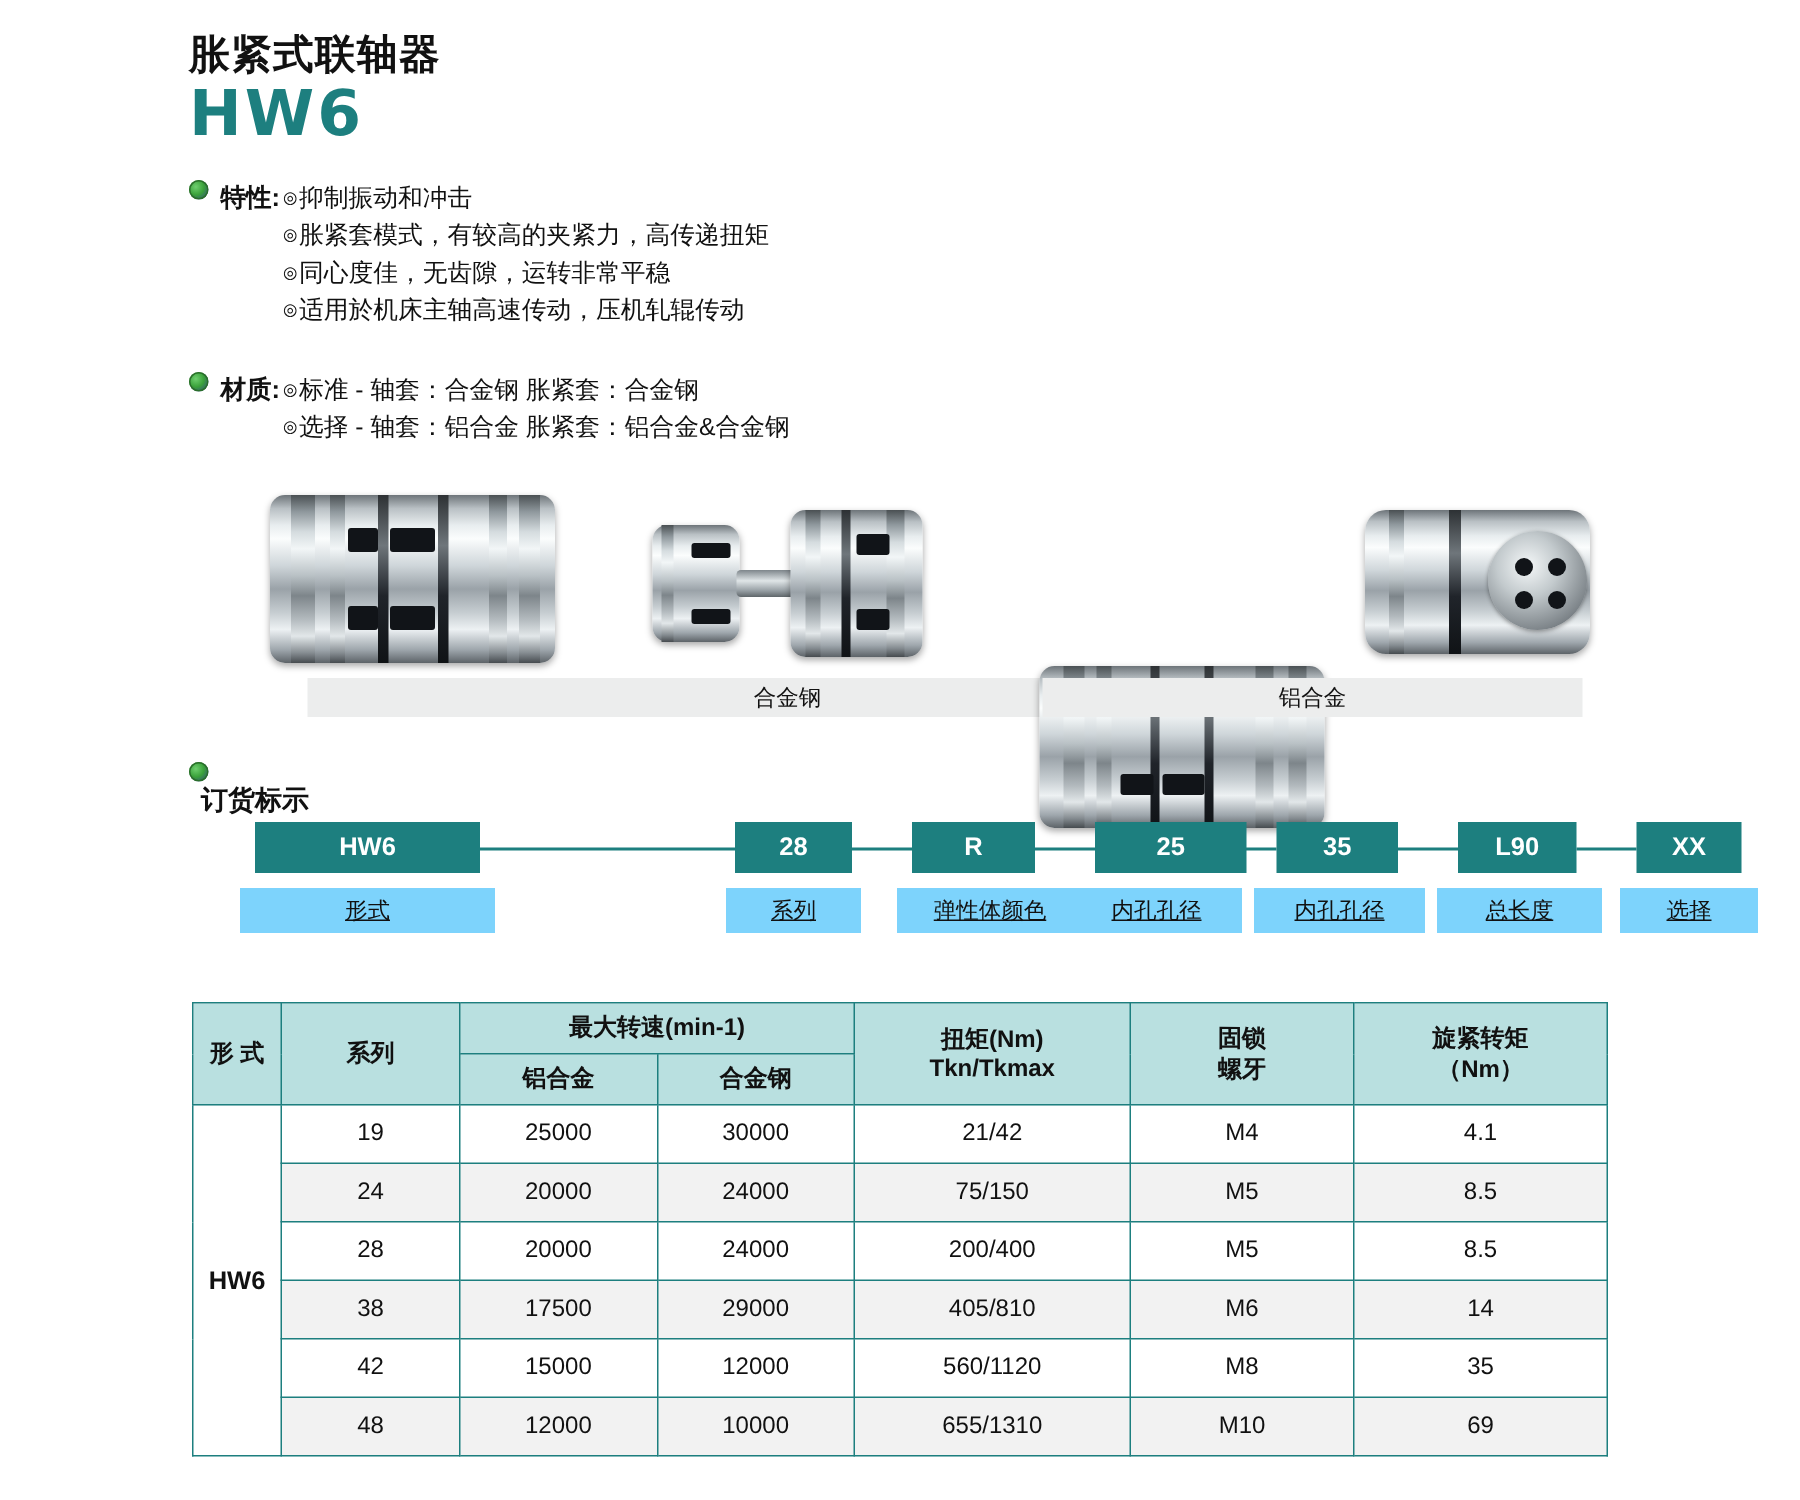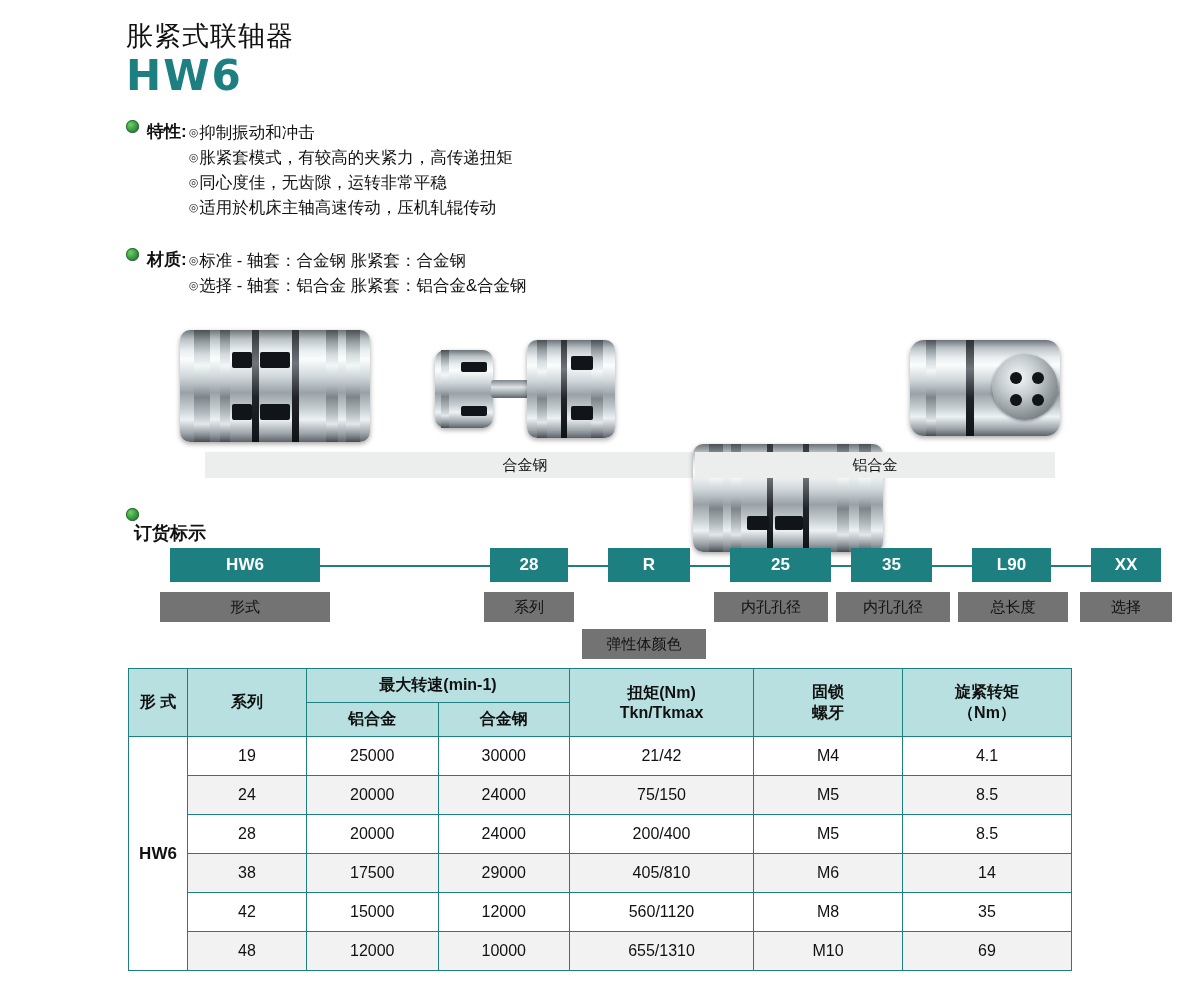--- a/index.html
+++ b/index.html
@@ -21,21 +21,21 @@
     height: 1000px;
   }
   
   .title-block {
     position: absolute;
     left: 126px;
     top: 22px;
   }
   .doc-title {
     font-size: 27px;
-    font-weight: normal;
+    font-weight: bold;
     letter-spacing: 1px;
     color: #111;
     line-height: 1.1;
   }
   .doc-model {
     font-size: 42px;
     font-weight: bold;
     color: #1d7f7f;
     letter-spacing: 2px;
     line-height: 1.05;
@@ -164,26 +164,27 @@
     font-weight: bold;
     font-size: 17px;
     display: flex;
     align-items: center;
     justify-content: center;
   }
   .code-label {
     position: absolute;
     top: 44px;
     height: 30px;
-    background: #737373;
+    background: #7dd3fc;
     color: #111;
     font-size: 15px;
     display: flex;
     align-items: center;
     justify-content: center;
+    text-decoration: underline;
   }
 
   
   table.spec {
     position: absolute;
     left: 128px;
     top: 668px;
     border-collapse: collapse;
     width: 944px;
     font-size: 16px;
@@ -330,21 +331,21 @@
     <div class="code-box" style="left:20px;  width:150px;">HW6</div>
     <div class="code-box" style="left:340px; width:78px;">28</div>
     <div class="code-box" style="left:458px; width:82px;">R</div>
     <div class="code-box" style="left:580px; width:101px;">25</div>
     <div class="code-box" style="left:701px; width:81px;">35</div>
     <div class="code-box" style="left:822px; width:79px;">L90</div>
     <div class="code-box" style="left:941px; width:70px;">XX</div>
 
     <div class="code-label" style="left:10px;  width:170px;">形式</div>
     <div class="code-label" style="left:334px; width:90px;">系列</div>
-    <div class="code-label" style="left:432px; width:124px;margin-top:37px;">弹性体颜色</div>
+    <div class="code-label" style="left:448px; width:124px;">弹性体颜色</div>
     <div class="code-label" style="left:564px; width:114px;">内孔孔径</div>
     <div class="code-label" style="left:686px; width:114px;">内孔孔径</div>
     <div class="code-label" style="left:808px; width:110px;">总长度</div>
     <div class="code-label" style="left:930px; width:92px;">选择</div>
   </div>
 
   <table class="spec">
     <thead>
       <tr>
         <th class="th-type" rowspan="2">形 式</th>

